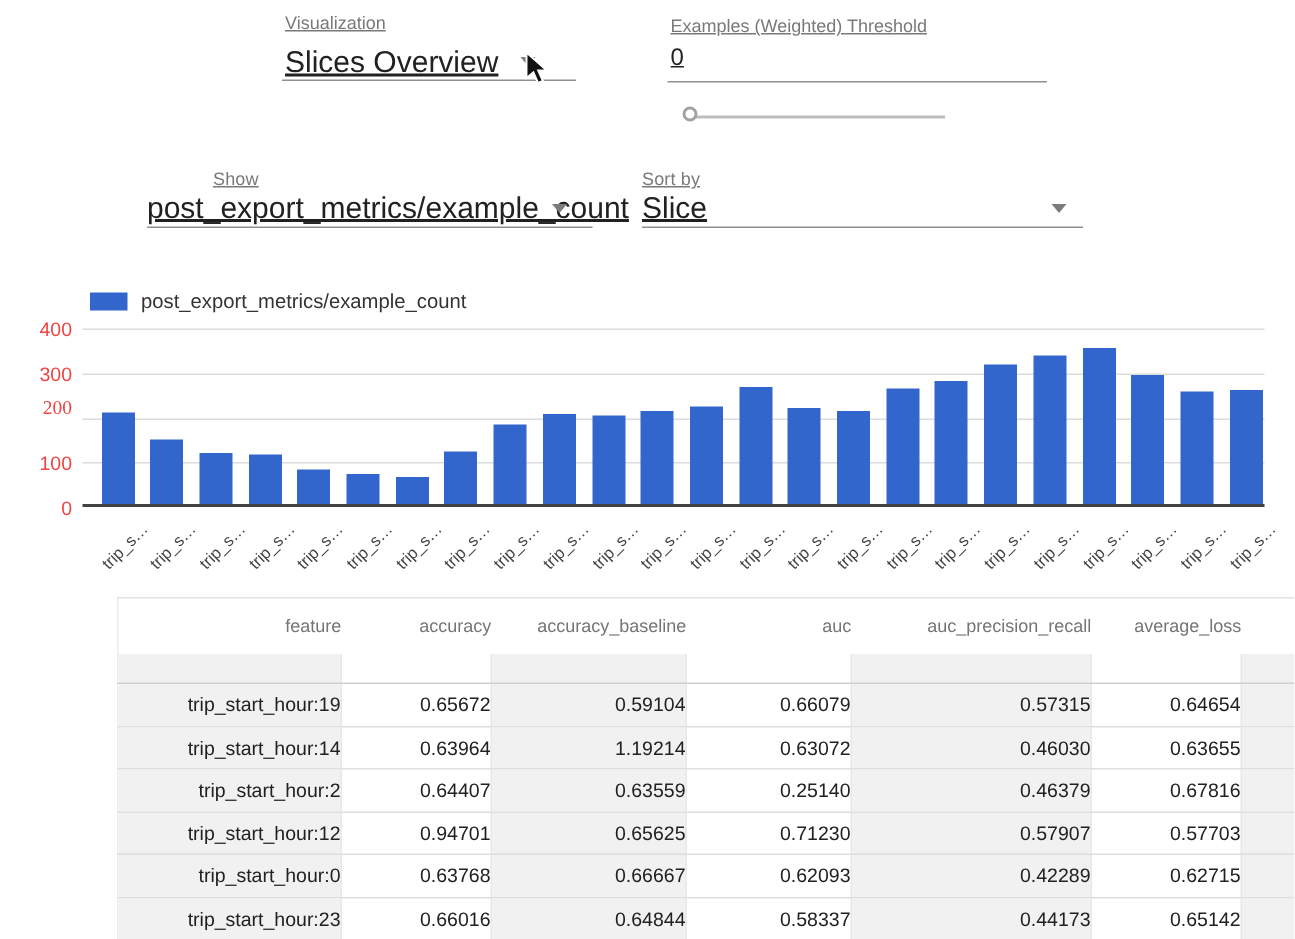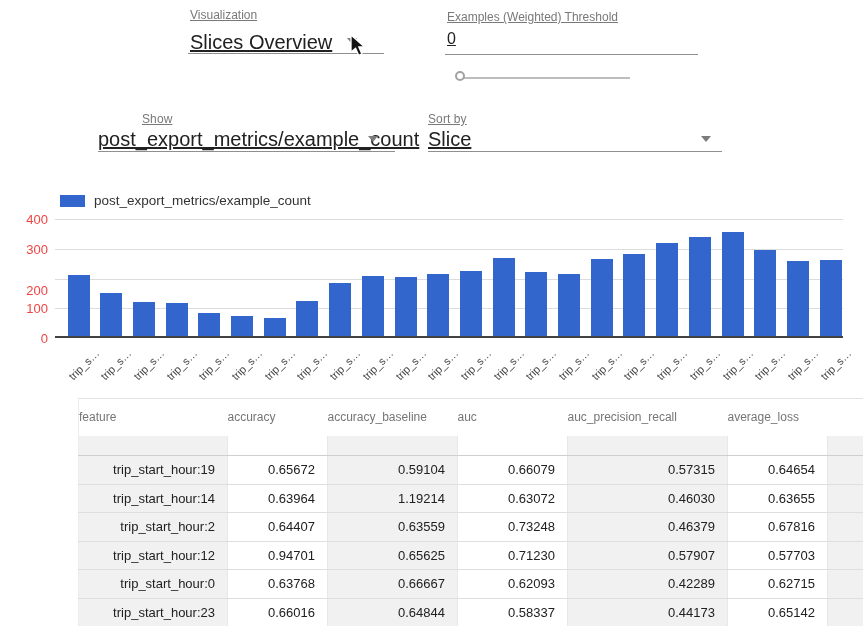--- a/index.html
+++ b/index.html
@@ -32,23 +32,23 @@
   #ylabels { position:absolute; left:0; top:34px; width:48px; height:119px; }
   .ytick { position:absolute; right:0; width:48px; text-align:right; font-size:13px; color:#ef4444; }
   #xlabels { position:absolute; left:55px; top:157px; width:788px; height:50px; }
   .xtick { position:absolute; width:60px; text-align:right; font-size:11px; color:#444;
            transform:rotate(-45deg); transform-origin:100% 0; white-space:nowrap; }
 
   
   #metrics-table-wrap { position:absolute; left:78px; top:398px; width:785px; height:228px; overflow:hidden; }
   table { border-collapse:collapse; table-layout:fixed; width:800px;
           border-top:1px solid #e3e3e3; border-left:1px solid #ececec; }
-  th { height:37px; font-size:12px; font-weight:400; color:#757575; text-align:left;
+  th { height:37px; font-size:12px; font-weight:400; color:#757575; text-align:right;
        background:#fff; overflow:hidden; white-space:nowrap; }
-  td { font-size:13px; color:#212121; text-align:right; padding-right:12px;
+  td { font-size:13px; color:#212121; text-align:right; 
        overflow:hidden; white-space:nowrap; border-right:1px solid #e8e8e8; }
   tr.filter-row td { height:20px; border-bottom:1px solid #cfcfcf; }
   tbody td { height:28.5px; border-bottom:1px solid #dedede; }
   .col-gray { background:#f1f1f1; }
 
   
   #cursor { position:absolute; left:349px; top:34px; z-index:10; }
 </style>
 </head>
 <body>
@@ -84,21 +84,21 @@
 <style>[data-name="visualization-label"],[data-name="threshold-label"]{font-size:12px;color:#797979;}</style>
 
 <div id="chart" data-name="slices-overview-chart">
   <div class="legend" data-name="chart-legend">
     <div class="legend-swatch" data-name="legend-swatch" style="background: rgb(51, 102, 204);"></div>
     <div class="legend-label" data-name="legend-label">post_export_metrics/example_count</div>
   </div>
   <div id="ylabels" data-name="y-axis-labels">
       <div class="ytick" data-name="y-axis-tick-label" style="top: 112px;">0</div>
       <div class="ytick" data-name="y-axis-tick-label" style="top: 82.25px;">100</div>
-      <div class="ytick" data-name="y-axis-tick-label" style="top: 64px;">200</div>
+      <div class="ytick" data-name="y-axis-tick-label" style="top: 45px; font-family: Liberation Serif, serif;">200</div>
       <div class="ytick" data-name="y-axis-tick-label" style="top: 22.75px;">300</div>
       <div class="ytick" data-name="y-axis-tick-label" style="top: -7px;">400</div>
     </div>
   <div id="plot" data-name="plot-area">
       <div class="gridline" data-name="gridline" style="top: 89.25px;"></div>
       <div class="gridline" data-name="gridline" style="top: 59.5px;"></div>
       <div class="gridline" data-name="gridline" style="top: 29.75px;"></div>
       <div class="gridline" data-name="gridline" style="top: 0px;"></div>
       <div class="bar" data-name="bar" style="left: 12.5px; width: 22px; height: 60.9875px; bottom: 0px; background: rgb(51, 102, 204);"></div>
       <div class="bar" data-name="bar" style="left: 45.2px; width: 22px; height: 42.5425px; bottom: 0px; background: rgb(51, 102, 204);"></div>
@@ -200,21 +200,21 @@
       <td class="col-gray" data-name="metric-cell">1.19214</td>
       <td data-name="metric-cell">0.63072</td>
       <td class="col-gray" data-name="metric-cell">0.46030</td>
       <td data-name="metric-cell">0.63655</td>
       <td class="col-gray" data-name="metric-cell-cut"></td>
     </tr>
     <tr data-name="table-row">
       <td class="col-gray" data-name="feature-cell">trip_start_hour:2</td>
       <td data-name="metric-cell">0.64407</td>
       <td class="col-gray" data-name="metric-cell">0.63559</td>
-      <td data-name="metric-cell">0.73248</td>
+      <td data-name="metric-cell">0.25140</td>
       <td class="col-gray" data-name="metric-cell">0.46379</td>
       <td data-name="metric-cell">0.67816</td>
       <td class="col-gray" data-name="metric-cell-cut"></td>
     </tr>
     <tr data-name="table-row">
       <td class="col-gray" data-name="feature-cell">trip_start_hour:12</td>
       <td data-name="metric-cell">0.94701</td>
       <td class="col-gray" data-name="metric-cell">0.65625</td>
       <td data-name="metric-cell">0.71230</td>
       <td class="col-gray" data-name="metric-cell">0.57907</td>

